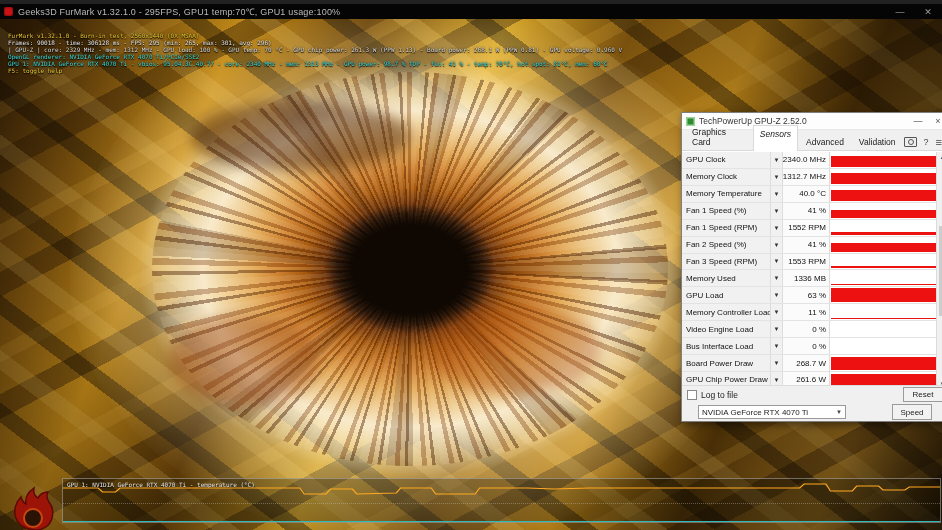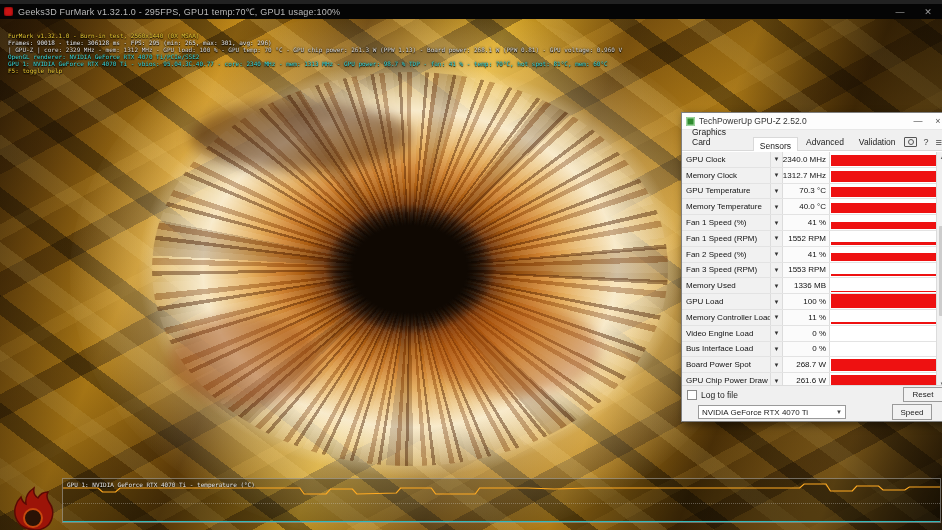--- a/index.html
+++ b/index.html
@@ -63,21 +63,21 @@
   #gz-titlebar{height:16px;background:#fdfdfd;display:flex;align-items:center;border-bottom:1px solid #e8e8e8;}
   #gz-icon{width:9px;height:9px;margin:0 4px 0 4px;background:#2e8b2e;border-radius:1px;
            box-shadow:inset 0 0 0 1.5px #9cd49c;}
   #gz-title{font-size:8.5px;color:#333;white-space:nowrap;}
   #gz-winbtns{margin-left:auto;display:flex;}
   #gz-winbtns span{width:20px;text-align:center;font-size:9px;color:#555;cursor:default;}
   #gz-tabs{height:20px;display:flex;align-items:flex-end;padding-left:3px;background:#f0f0f0;
            border-bottom:1px solid #d9d9d9;position:relative;}
   .gz-tab{font-size:8.5px;padding:3px 6px 3px;margin-right:1px;border:1px solid transparent;
           border-bottom:none;color:#222;cursor:default;}
-  .gz-tab.active{background:#fff;border-color:#d9d9d9;position:relative;top:1px;padding-bottom:0;}
+  .gz-tab.active{background:#fff;border-color:#d9d9d9;position:relative;top:1px;padding-bottom:12px;font-style:italic;}
   #gz-tabicons{margin-left:auto;display:flex;align-items:center;gap:7px;padding:0 6px 3px 0;}
   .cam{width:11px;height:8px;border:1px solid #555;border-radius:1px;position:relative;background:#eee;}
   .cam::after{content:"";position:absolute;left:3px;top:1px;width:4px;height:4px;border:1px solid #555;border-radius:50%;}
   .qmark{font-size:9px;color:#444;}
   .hamb{font-size:11px;color:#444;line-height:8px;}
 
   #gz-sensors{position:relative;height:237px;background:#fff;border-top:1px solid #fff;}
   #sensor-rows{position:absolute;left:0;top:0;right:11px;bottom:0;display:flex;flex-direction:column;}
   .s-row{flex:1;display:flex;border-bottom:1px solid #e3e3e3;min-height:0;}
   .s-label{width:89px;background:#f1f1f1;border-right:1px solid #dcdcdc;display:flex;align-items:center;
@@ -186,36 +186,28 @@
           </div>
           <div class="s-row">
             <div class="s-label">Memory Clock</div>
             <div class="s-drop">▼</div>
             <div class="s-value">1312.7 MHz</div>
             <div class="s-graph">
               <div class="s-bar" style="height: 69.92%; background: rgb(238, 17, 17);"></div>
             </div>
           </div>
           <div class="s-row">
-            <div class="s-label">GPU Temperature</div>
-            <div class="s-drop">▼</div>
-            <div class="s-value">70.3 °C</div>
+            <div class="s-label">Memory Temperature</div>
+            <div class="s-drop">▼</div>
+            <div class="s-value">40.0 °C</div>
             <div class="s-graph">
               <div class="s-bar" style="height: 69.92%; background: rgb(238, 17, 17);"></div>
             </div>
           </div>
           <div class="s-row">
-            <div class="s-label">Memory Temperature</div>
-            <div class="s-drop">▼</div>
-            <div class="s-value">40.0 °C</div>
-            <div class="s-graph">
-              <div class="s-bar" style="height: 69.92%; background: rgb(238, 17, 17);"></div>
-            </div>
-          </div>
-          <div class="s-row">
             <div class="s-label">Fan 1 Speed (%)</div>
             <div class="s-drop">▼</div>
             <div class="s-value">41 %</div>
             <div class="s-graph">
               <div class="s-bar" style="height: 50.6%; background: rgb(238, 17, 17);"></div>
             </div>
           </div>
           <div class="s-row">
             <div class="s-label">Fan 1 Speed (RPM)</div>
             <div class="s-drop">▼</div>
@@ -244,21 +236,21 @@
             <div class="s-label">Memory Used</div>
             <div class="s-drop">▼</div>
             <div class="s-value">1336 MB</div>
             <div class="s-graph">
               <div class="s-bar" style="height: 11.04%; background: rgb(238, 17, 17);"></div>
             </div>
           </div>
           <div class="s-row">
             <div class="s-label">GPU Load</div>
             <div class="s-drop">▼</div>
-            <div class="s-value">100 %</div>
+            <div class="s-value">63 %</div>
             <div class="s-graph">
               <div class="s-bar" style="height: 92%; background: rgb(238, 17, 17);"></div>
             </div>
           </div>
           <div class="s-row">
             <div class="s-label">Memory Controller Load</div>
             <div class="s-drop">▼</div>
             <div class="s-value">11 %</div>
             <div class="s-graph">
               <div class="s-bar" style="height: 9.2%; background: rgb(238, 17, 17);"></div>
@@ -270,21 +262,21 @@
             <div class="s-value">0 %</div>
             <div class="s-graph"></div>
           </div>
           <div class="s-row">
             <div class="s-label">Bus Interface Load</div>
             <div class="s-drop">▼</div>
             <div class="s-value">0 %</div>
             <div class="s-graph"></div>
           </div>
           <div class="s-row">
-            <div class="s-label">Board Power Spot</div>
+            <div class="s-label">Board Power Draw</div>
             <div class="s-drop">▼</div>
             <div class="s-value">268.7 W</div>
             <div class="s-graph">
               <div class="s-bar" style="height: 79.12%; background: rgb(238, 17, 17);"></div>
             </div>
           </div>
           <div class="s-row">
             <div class="s-label">GPU Chip Power Draw</div>
             <div class="s-drop">▼</div>
             <div class="s-value">261.6 W</div>

